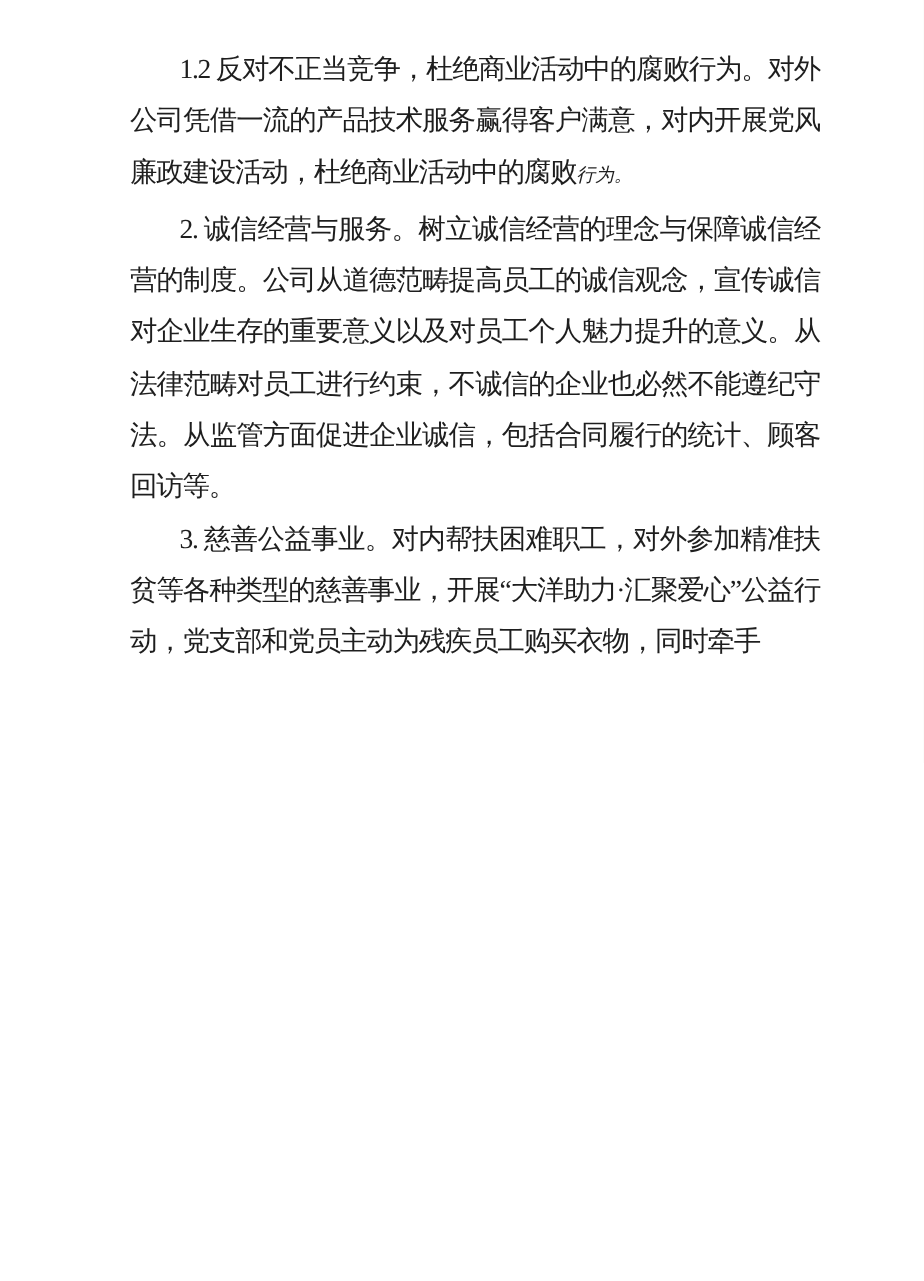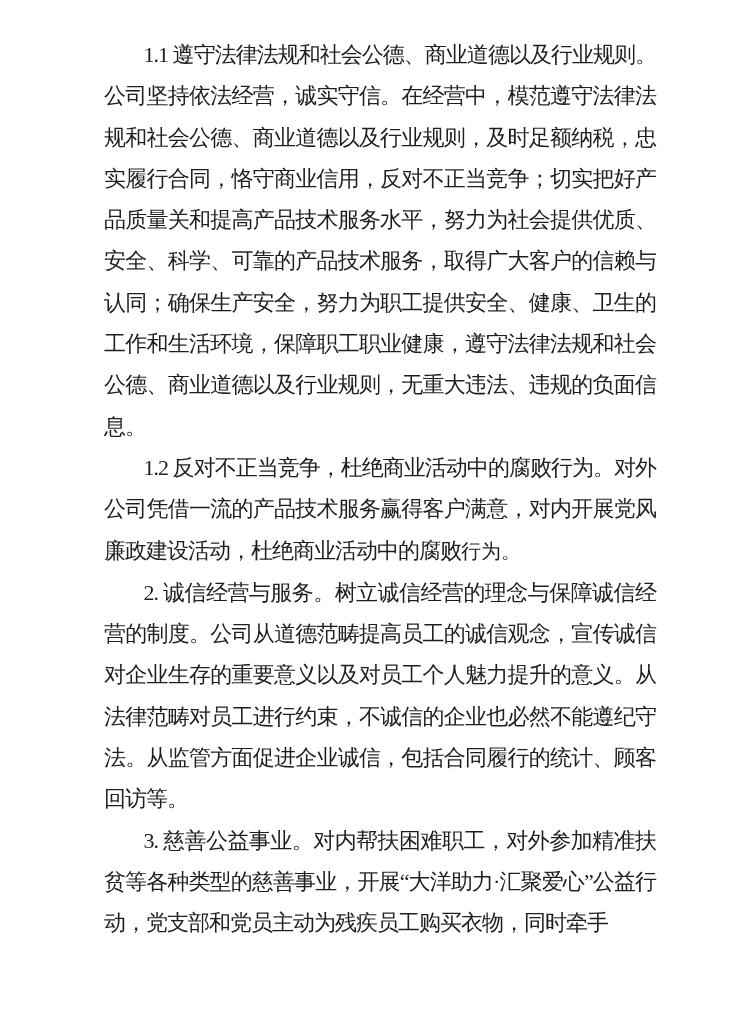--- a/index.html
+++ b/index.html
@@ -31,27 +31,27 @@
     letter-spacing: -1px;
     text-align: justify;
     text-justify: inter-ideograph;
   }
   p.para {
     margin: 0;
     padding: 0;
     text-indent: 1.8em;
   }
   .small-text {
-    font-size: 20px;
+    font-size: 15px;
     letter-spacing: 0;
+    font-style: italic;
   }
 </style>
 </head>
 <body>
 
 <div class="page" style="background: rgb(255, 255, 255);">
   <div class="doc-body" style="color: rgb(30, 30, 30);">
-      <p class="para"><span>1.1 遵守法律法规和社会公德、商业道德以及行业规则。公司坚持依法经营，诚实守信。在经营中，模范遵守法律法规和社会公德、商业道德以及行业规则，及时足额纳税，忠实履行合同，恪守商业信用，反对不正当竞争；切实把好产品质量关和提高产品技术服务水平，努力为社会提供优质、安全、科学、可靠的产品技术服务，取得广大客户的信赖与认同；确保生产安全，努力为职工提供安全、健康、卫生的工作和生活环境，保障职工职业健康，遵守法律法规和社会公德、商业道德以及行业规则，无重大违法、违规的负面信息。</span></p>
       <p class="para"><span>1.2 反对不正当竞争，杜绝商业活动中的腐败行为。对外公司凭借一流的产品技术服务赢得客户满意，对内开展党风廉政建设活动，杜绝商业活动中的腐败</span><span class="small-text">行为。</span></p>
       <p class="para"><span>2. 诚信经营与服务。树立诚信经营的理念与保障诚信经营的制度。公司从道德范畴提高员工的诚信观念，宣传诚信对企业生存的重要意义以及对员工个人魅力提升的意义。从法律范畴对员工进行约束，不诚信的企业也必然不能遵纪守法。从监管方面促进企业诚信，包括合同履行的统计、顾客回访等。</span></p>
       <p class="para"><span>3. 慈善公益事业。对内帮扶困难职工，对外参加精准扶贫等各种类型的慈善事业，开展“大洋助力·汇聚爱心”公益行动，党支部和党员主动为残疾员工购买衣物，同时牵手</span></p>
     </div>
 </div>
 
 </body></html>

